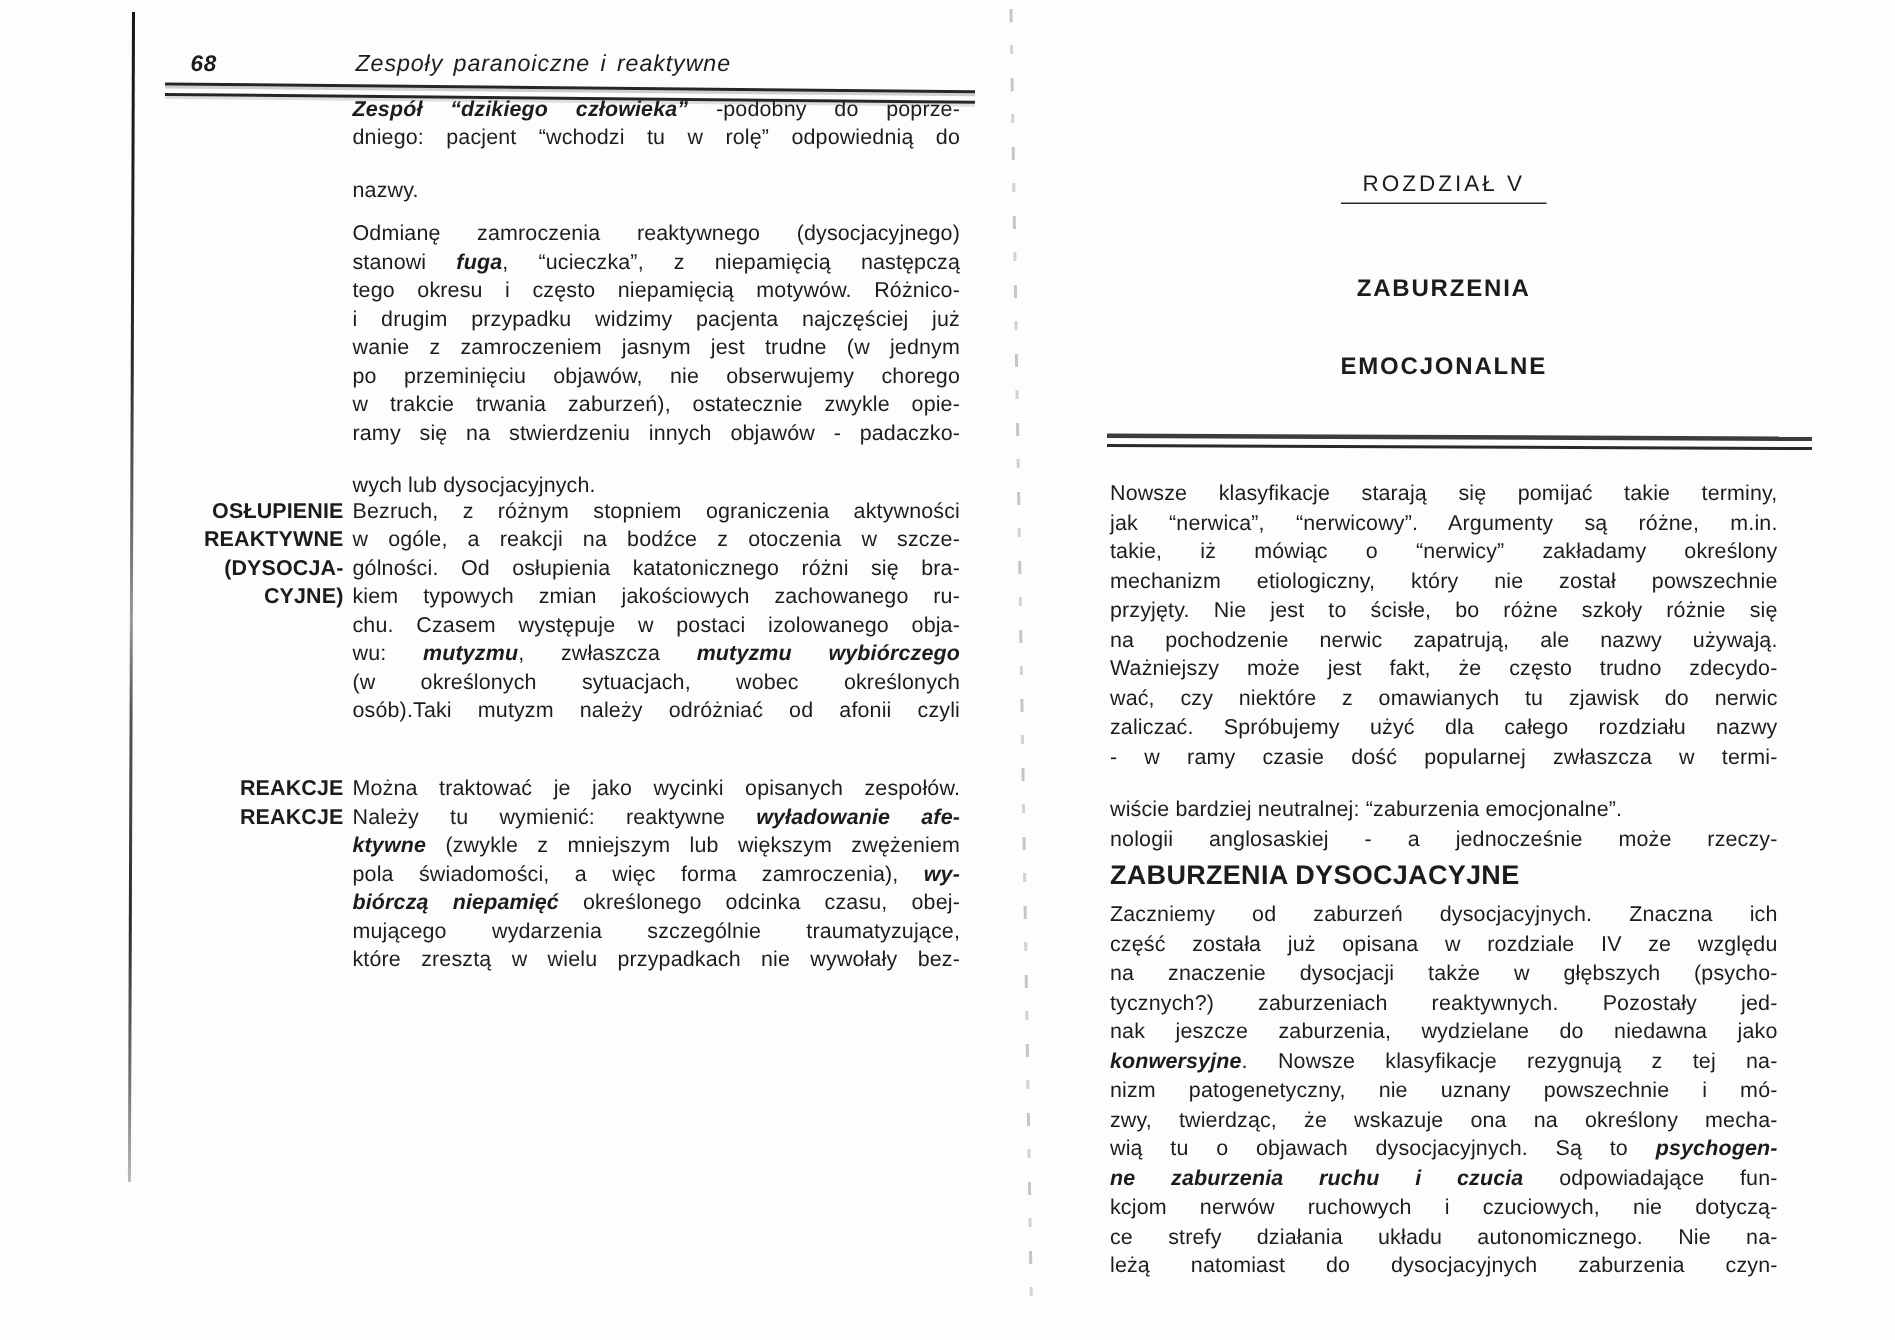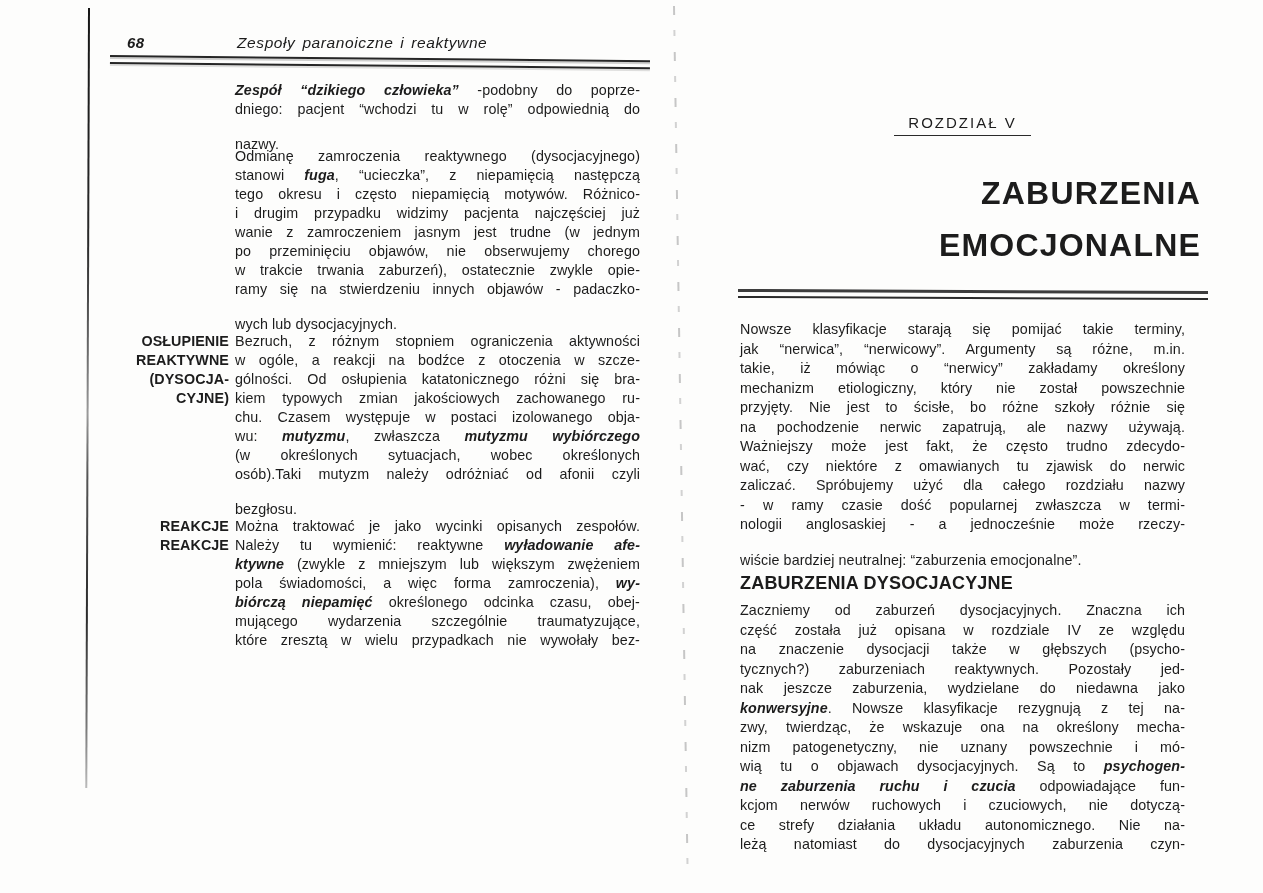--- a/index.html
+++ b/index.html
@@ -34,22 +34,22 @@
     font-weight:700;font-size:14.3px;line-height:19px;letter-spacing:.1px;
   }
   .lbody{
     position:absolute;left:235px;width:405px;
     font-size:14.3px;line-height:19px;letter-spacing:.1px;
   }
   
   .chapter{position:absolute;left:740px;top:114px;width:445px;text-align:center;font-size:15px;letter-spacing:2px;}
   .chapter span{border-bottom:1.5px solid #2a2a2a;padding:0 14px 4px;}
   .title{
-    position:absolute;left:756px;top:167px;width:445px;text-align:right;
-    font-size:32px;font-weight:700;letter-spacing:1.2px;line-height:52px;
+    position:absolute;left:740px;top:167px;width:445px;text-align:center;
+    font-size:16px;font-weight:700;letter-spacing:1.2px;line-height:52px;
   }
   .rrule{position:absolute;left:738px;top:289px;width:470px;transform:rotate(0.25deg);transform-origin:left center;}
   .rrule .r1{height:3px;background:#3d3d3d;margin-bottom:4px;}
   .rrule .r2{height:1.5px;background:#2a2a2a;}
   .rsechead{position:absolute;left:740px;top:573px;font-size:18px;font-weight:700;letter-spacing:.2px;}
   .rbody{
     position:absolute;left:740px;width:445px;
     font-size:14.3px;line-height:19.5px;letter-spacing:.1px;
   }
   
@@ -64,21 +64,21 @@
   <div class="edge-line"></div>
   <div class="crease"></div>
 
   <div class="pageno">68</div>
   <div class="runhead">Zespoły paranoiczne i reaktywne</div>
   <div class="lrule">
     <div class="r1"></div>
     <div class="r2"></div>
   </div>
 
-  <div class="lbody" style="top:81px">
+  <div class="lbody" style="top:64px">
       <div class="tl"><span class="bi">Zespół “dzikiego człowieka”</span><span> -podobny do poprze-</span></div>
       <div class="tl"><span>dniego: pacjent “wchodzi tu w rolę” odpowiednią do</span></div>
       <div class="tl tl-last"><span>nazwy.</span></div>
     </div>
   <div class="lbody" style="top:147px">
       <div class="tl"><span>Odmianę zamroczenia reaktywnego (dysocjacyjnego)</span></div>
       <div class="tl"><span>stanowi </span><span class="bi">fuga</span><span>, “ucieczka”, z niepamięcią następczą</span></div>
       <div class="tl"><span>tego okresu i często niepamięcią motywów. Różnico-</span></div>
       <div class="tl"><span>i drugim przypadku widzimy pacjenta najczęściej już</span></div>
       <div class="tl"><span>wanie z zamroczeniem jasnym jest trudne (w jednym</span></div>
@@ -96,21 +96,20 @@
     </div>
   <div class="lbody" style="top:332px">
       <div class="tl"><span>Bezruch, z różnym stopniem ograniczenia aktywności</span></div>
       <div class="tl"><span>w ogóle, a reakcji na bodźce z otoczenia w szcze-</span></div>
       <div class="tl"><span>gólności. Od osłupienia katatonicznego różni się bra-</span></div>
       <div class="tl"><span>kiem typowych zmian jakościowych zachowanego ru-</span></div>
       <div class="tl"><span>chu. Czasem występuje w postaci izolowanego obja-</span></div>
       <div class="tl"><span>wu: </span><span class="bi">mutyzmu</span><span>, zwłaszcza </span><span class="bi">mutyzmu wybiórczego</span></div>
       <div class="tl"><span>(w określonych sytuacjach, wobec określonych</span></div>
       <div class="tl"><span>osób).Taki mutyzm należy odróżniać od afonii czyli</span></div>
-      <div class="tl tl-last"><span>bezgłosu.</span></div>
     </div>
 
   <div class="labels" style="top:517px">
       <div>REAKCJE</div>
       <div>REAKCJE</div>
     </div>
   <div class="lbody" style="top:517px">
       <div class="tl"><span>Można traktować je jako wycinki opisanych zespołów.</span></div>
       <div class="tl"><span>Należy tu wymienić: reaktywne </span><span class="bi">wyładowanie afe-</span></div>
       <div class="tl"><span class="bi">ktywne</span><span> (zwykle z mniejszym lub większym zwężeniem</span></div>
@@ -136,32 +135,32 @@
       <div class="tl"><span>Nowsze klasyfikacje starają się pomijać takie terminy,</span></div>
       <div class="tl"><span>jak “nerwica”, “nerwicowy”. Argumenty są różne, m.in.</span></div>
       <div class="tl"><span>takie, iż mówiąc o “nerwicy” zakładamy określony</span></div>
       <div class="tl"><span>mechanizm etiologiczny, który nie został powszechnie</span></div>
       <div class="tl"><span>przyjęty. Nie jest to ścisłe, bo różne szkoły różnie się</span></div>
       <div class="tl"><span>na pochodzenie nerwic zapatrują, ale nazwy używają.</span></div>
       <div class="tl"><span>Ważniejszy może jest fakt, że często trudno zdecydo-</span></div>
       <div class="tl"><span>wać, czy niektóre z omawianych tu zjawisk do nerwic</span></div>
       <div class="tl"><span>zaliczać. Spróbujemy użyć dla całego rozdziału nazwy</span></div>
       <div class="tl"><span>- w ramy czasie dość popularnej zwłaszcza w termi-</span></div>
+      <div class="tl tl-last"><span>wiście bardziej neutralnej: “zaburzenia emocjonalne”.</span></div>
       <div class="tl"><span>nologii anglosaskiej - a jednocześnie może rzeczy-</span></div>
-      <div class="tl tl-last"><span>wiście bardziej neutralnej: “zaburzenia emocjonalne”.</span></div>
     </div>
   <div class="rsechead">ZABURZENIA DYSOCJACYJNE</div>
   <div class="rbody" style="top:601px">
       <div class="tl"><span>Zaczniemy od zaburzeń dysocjacyjnych. Znaczna ich</span></div>
       <div class="tl"><span>część została już opisana w rozdziale IV ze względu</span></div>
       <div class="tl"><span>na znaczenie dysocjacji także w głębszych (psycho-</span></div>
       <div class="tl"><span>tycznych?) zaburzeniach reaktywnych. Pozostały jed-</span></div>
       <div class="tl"><span>nak jeszcze zaburzenia, wydzielane do niedawna jako</span></div>
       <div class="tl"><span class="bi">konwersyjne</span><span>. Nowsze klasyfikacje rezygnują z tej na-</span></div>
+      <div class="tl"><span>nizm patogenetyczny, nie uznany powszechnie i mó-</span></div>
       <div class="tl"><span>zwy, twierdząc, że wskazuje ona na określony mecha-</span></div>
-      <div class="tl"><span>nizm patogenetyczny, nie uznany powszechnie i mó-</span></div>
       <div class="tl"><span>wią tu o objawach dysocjacyjnych. Są to </span><span class="bi">psychogen-</span></div>
       <div class="tl"><span class="bi">ne zaburzenia ruchu i czucia</span><span> odpowiadające fun-</span></div>
       <div class="tl"><span>kcjom nerwów ruchowych i czuciowych, nie dotyczą-</span></div>
       <div class="tl"><span>ce strefy działania układu autonomicznego. Nie na-</span></div>
       <div class="tl"><span>leżą natomiast do dysocjacyjnych zaburzenia czyn-</span></div>
     </div>
 </div>
 
 </body></html>

